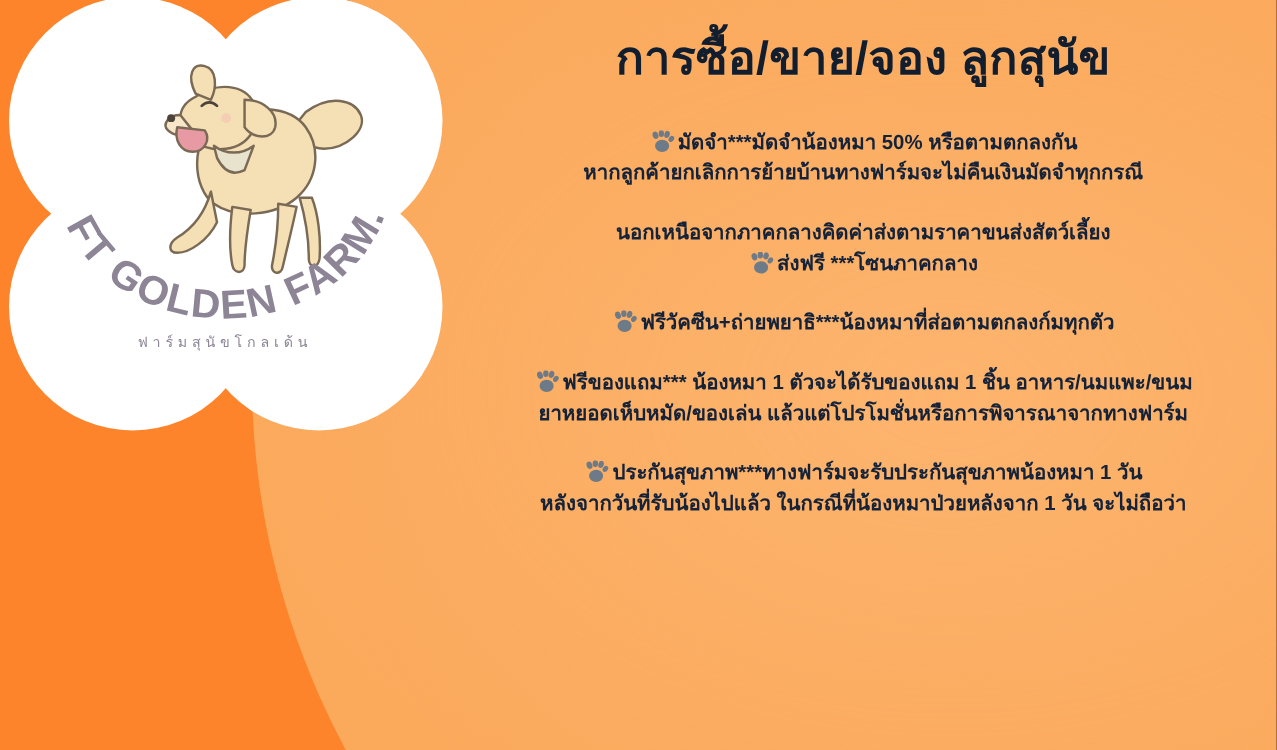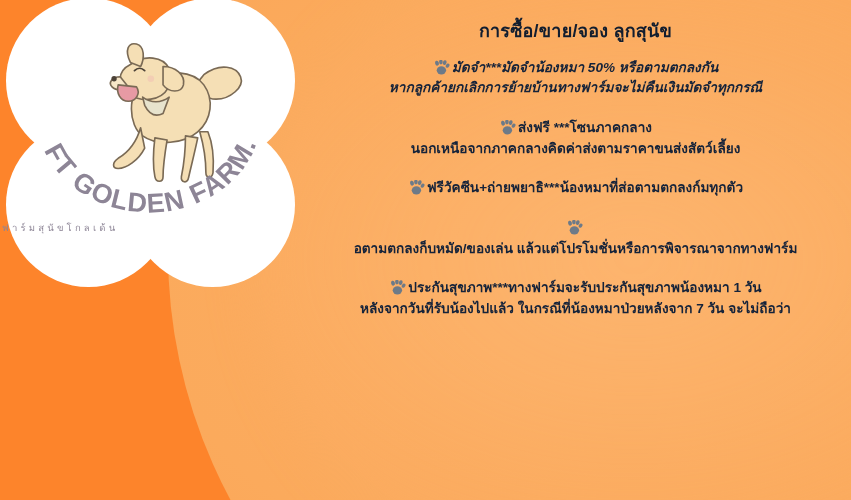--- a/index.html
+++ b/index.html
@@ -75,59 +75,59 @@
     top: 0;
     width: 551px;
     height: 500px;
     box-sizing: border-box;
     padding: 0 6px;
     text-align: center;
   }
   .headline {
     margin: 0;
     padding-top: 21px;
-    font-size: 18px;
+    font-size: 31px;
     font-weight: 700;
     letter-spacing: 0.2px;
     color: #121d2e;
     line-height: 1.15;
     text-shadow: 0 1px 0 rgba(255,255,255,0.10);
   }
 
   .bullets {
     margin: 0;
     padding: 0;
     list-style: none;
   }
   .bullet {
     position: relative;
     margin-top: 19px;
     color: #15233a;
     font-size: 13.6px;
     line-height: 1.52;
     font-weight: 600;
   }
-  .bullet:first-child { margin-top: 16px; font-style: italic; }
+  .bullet:first-child { margin-top: 28px; }
   .bline { display: block; white-space: nowrap; }
 
   .pawwrap {
     display: inline-block;
     vertical-align: -3px;
     margin-right: 2px;
   }
   .paw-svg { display: block; }
 
   
   .arc-svg { position: absolute; left: 0; top: 0; }
   .farm-th {
     position: absolute;
     left: 0;
     top: 258px;
     width: 296px;
-    text-align: left;
+    text-align: center;
     font-size: 9.5px;
     letter-spacing: 3.2px;
     color: #8d8596;
     font-weight: 500;
   }
 </style>
 </head>
 <body>
 
 <div id="stage">
@@ -208,32 +208,32 @@
               <ellipse cx="11.7" cy="2.6" rx="1.8" ry="2.4" fill="#6d7a88" transform="rotate(16 11.7 2.6)"></ellipse>
               <ellipse cx="14.6" cy="5.6" rx="1.7" ry="2.2" fill="#6d7a88" transform="rotate(34 14.6 5.6)"></ellipse>
               <ellipse cx="8.4" cy="10.3" rx="4.7" ry="4.1" fill="#6d7a88"></ellipse>
             </svg>
           </span><span>มัดจำ***มัดจำน้องหมา 50% หรือตามตกลงกัน</span>
         </span>
         <span class="bline">หากลูกค้ายกเลิกการย้ายบ้านทางฟาร์มจะไม่คืนเงินมัดจำทุกกรณี</span>
       </li>
 
       <li class="bullet">
+        <span class="bline">นอกเหนือจากภาคกลางคิดค่าส่งตามราคาขนส่งสัตว์เลี้ยง</span>
         <span class="bline">
           <span class="pawwrap">
             <svg class="paw-svg" width="17" height="15" viewBox="0 0 17 15" aria-hidden="true">
               <ellipse cx="4.0" cy="3.2" rx="1.9" ry="2.5" fill="#6d7a88" transform="rotate(-18 4 3.2)"></ellipse>
               <ellipse cx="7.9" cy="2.0" rx="1.8" ry="2.4" fill="#6d7a88"></ellipse>
               <ellipse cx="11.7" cy="2.6" rx="1.8" ry="2.4" fill="#6d7a88" transform="rotate(16 11.7 2.6)"></ellipse>
               <ellipse cx="14.6" cy="5.6" rx="1.7" ry="2.2" fill="#6d7a88" transform="rotate(34 14.6 5.6)"></ellipse>
               <ellipse cx="8.4" cy="10.3" rx="4.7" ry="4.1" fill="#6d7a88"></ellipse>
             </svg>
           </span><span>ส่งฟรี ***โซนภาคกลาง</span>
         </span>
-        <span class="bline">นอกเหนือจากภาคกลางคิดค่าส่งตามราคาขนส่งสัตว์เลี้ยง</span>
       </li>
 
       <li class="bullet">
         <span class="bline">
           <span class="pawwrap">
             <svg class="paw-svg" width="17" height="15" viewBox="0 0 17 15" aria-hidden="true">
               <ellipse cx="4.0" cy="3.2" rx="1.9" ry="2.5" fill="#6d7a88" transform="rotate(-18 4 3.2)"></ellipse>
               <ellipse cx="7.9" cy="2.0" rx="1.8" ry="2.4" fill="#6d7a88"></ellipse>
               <ellipse cx="11.7" cy="2.6" rx="1.8" ry="2.4" fill="#6d7a88" transform="rotate(16 11.7 2.6)"></ellipse>
               <ellipse cx="14.6" cy="5.6" rx="1.7" ry="2.2" fill="#6d7a88" transform="rotate(34 14.6 5.6)"></ellipse>
@@ -246,35 +246,35 @@
       <li class="bullet">
         <span class="bline">
           <span class="pawwrap">
             <svg class="paw-svg" width="17" height="15" viewBox="0 0 17 15" aria-hidden="true">
               <ellipse cx="4.0" cy="3.2" rx="1.9" ry="2.5" fill="#6d7a88" transform="rotate(-18 4 3.2)"></ellipse>
               <ellipse cx="7.9" cy="2.0" rx="1.8" ry="2.4" fill="#6d7a88"></ellipse>
               <ellipse cx="11.7" cy="2.6" rx="1.8" ry="2.4" fill="#6d7a88" transform="rotate(16 11.7 2.6)"></ellipse>
               <ellipse cx="14.6" cy="5.6" rx="1.7" ry="2.2" fill="#6d7a88" transform="rotate(34 14.6 5.6)"></ellipse>
               <ellipse cx="8.4" cy="10.3" rx="4.7" ry="4.1" fill="#6d7a88"></ellipse>
             </svg>
-          </span>
-        </span>
-        <span class="bline">อตามตกลงก็บหมัด/ของเล่น แล้วแต่โปรโมชั่นหรือการพิจารณาจากทางฟาร์ม</span>
+          </span><span>ฟรีของแถม*** น้องหมา 1 ตัวจะได้รับของแถม 1 ชิ้น อาหาร/นมแพะ/ขนม</span>
+        </span>
+        <span class="bline">ยาหยอดเห็บหมัด/ของเล่น แล้วแต่โปรโมชั่นหรือการพิจารณาจากทางฟาร์ม</span>
       </li>
 
       <li class="bullet">
         <span class="bline">
           <span class="pawwrap">
             <svg class="paw-svg" width="17" height="15" viewBox="0 0 17 15" aria-hidden="true">
               <ellipse cx="4.0" cy="3.2" rx="1.9" ry="2.5" fill="#6d7a88" transform="rotate(-18 4 3.2)"></ellipse>
               <ellipse cx="7.9" cy="2.0" rx="1.8" ry="2.4" fill="#6d7a88"></ellipse>
               <ellipse cx="11.7" cy="2.6" rx="1.8" ry="2.4" fill="#6d7a88" transform="rotate(16 11.7 2.6)"></ellipse>
               <ellipse cx="14.6" cy="5.6" rx="1.7" ry="2.2" fill="#6d7a88" transform="rotate(34 14.6 5.6)"></ellipse>
               <ellipse cx="8.4" cy="10.3" rx="4.7" ry="4.1" fill="#6d7a88"></ellipse>
             </svg>
           </span><span>ประกันสุขภาพ***ทางฟาร์มจะรับประกันสุขภาพน้องหมา 1 วัน</span>
         </span>
-        <span class="bline">หลังจากวันที่รับน้องไปแล้ว ในกรณีที่น้องหมาป่วยหลังจาก 7 วัน จะไม่ถือว่า</span>
+        <span class="bline">หลังจากวันที่รับน้องไปแล้ว ในกรณีที่น้องหมาป่วยหลังจาก 1 วัน จะไม่ถือว่า</span>
       </li>
 
     </ul>
   </div>
 </div>
 
 </body></html>

